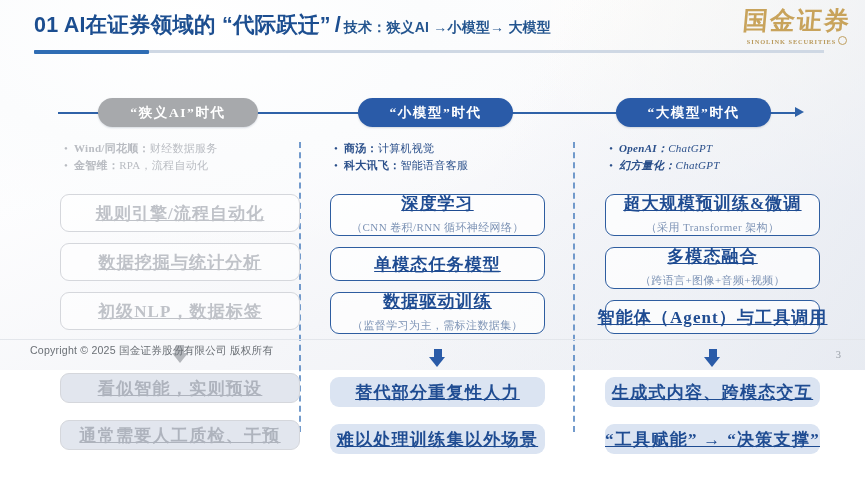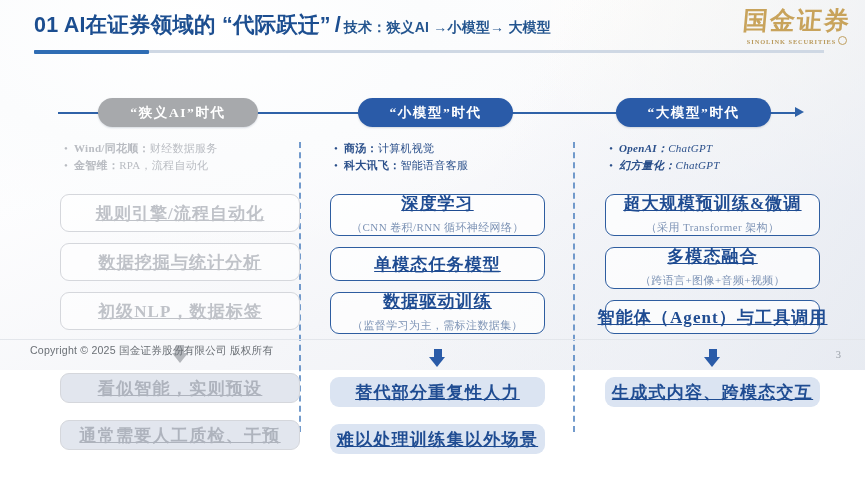--- a/index.html
+++ b/index.html
@@ -282,20 +282,23 @@
       <div class="arrow-wrap">
         <div class="arr blue">
           <div class="stem"></div>
           <div class="head"></div>
         </div>
       </div>
 
       <div class="box fill">
         <div class="l1">生成式内容、跨模态交互</div>
       </div>
+      <div class="box fill">
+        <div class="l1">“工具赋能” → “决策支撑”</div>
+      </div>
     </div>
   </div>
 
   <div class="foot-rule"></div>
   <div class="copy">Copyright © 2025 国金证券股份有限公司 版权所有</div>
   <div class="pageno">3</div>
 
 </div>
 
 </body></html>

